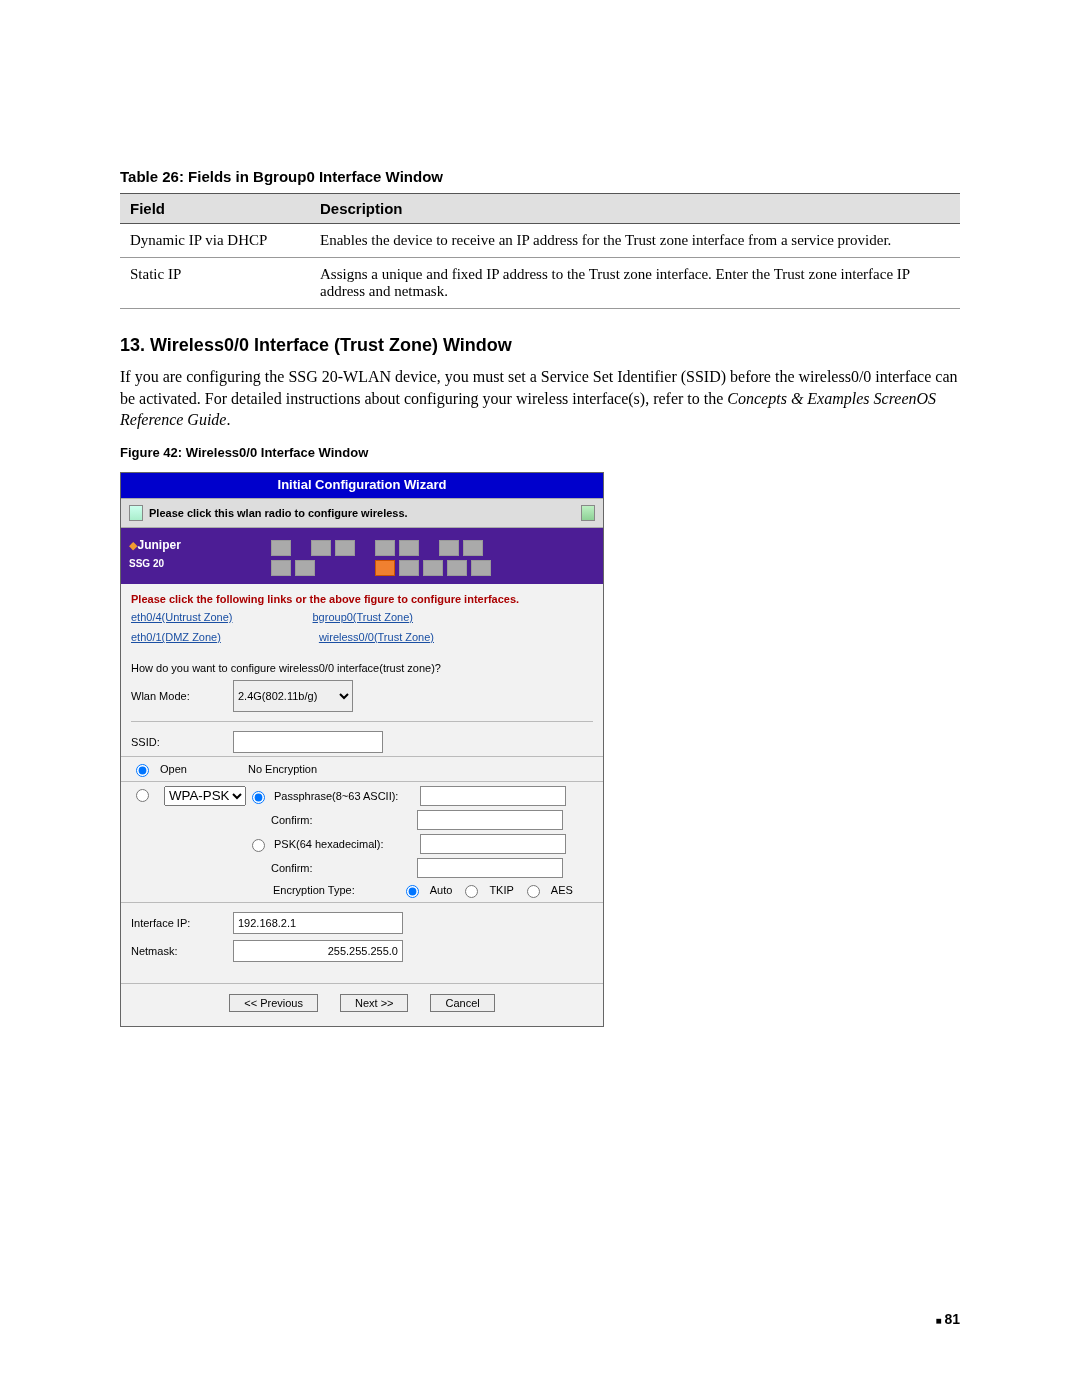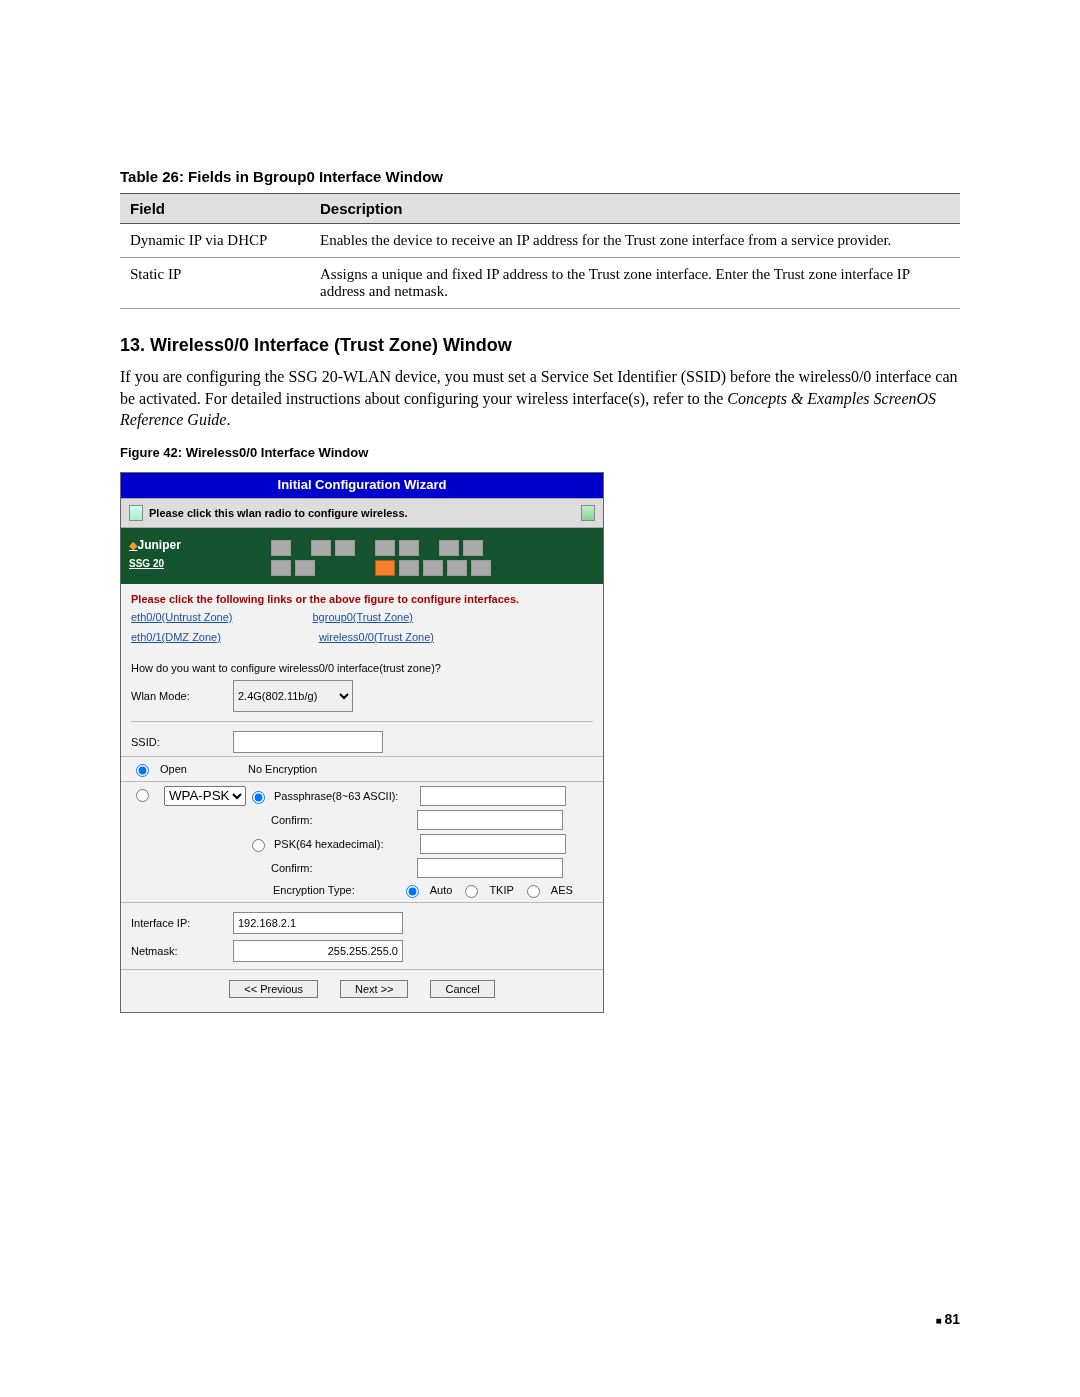--- a/index.html
+++ b/index.html
@@ -91,24 +91,23 @@
     border-bottom: 1px solid #aaa;
     display:flex;
     align-items:center;
     gap:6px;
   }
   .wlan-bar .sq {
     width:12px;height:14px;border:1px solid #888;background:linear-gradient(#cfe,#aec);
   }
   .wlan-bar .sq.green { background:linear-gradient(#bdf0c3,#8ed196); }
   .diagram-panel {
-    background: #14532d;
+    background: #4c1d95;
     padding: 10px 8px 8px 8px;
     color: #fff;
-    text-decoration: underline;
   }
   .diagram-panel .juniper {
     font-weight: bold;
     font-size: 12px;
     display:inline-block;
     margin-bottom:4px;
   }
   .diagram-panel .ssg {
     font-size: 10px;
     font-weight: bold;
@@ -167,21 +166,21 @@
   .enc-block .subrow input[type=text]{ width:140px;height:16px;border:1px solid #888;}
   .enc-type-row {
     display:flex;align-items:center;gap:8px;margin-top:4px;
   }
   .btn-row {
     display:flex;
     gap:22px;
     justify-content:center;
     padding:10px 10px 14px 10px;
     border-top:1px solid #bbb;
-    margin-top:4px;
+    margin-top:18px;
   }
   .wbtn {
     border:1px solid #777;
     background:#eee;
     padding:2px 14px;
     font-size:11px;
     font-family:inherit;
   }
   .open-row {
     display:flex;align-items:center;gap:8px;padding:4px 10px;border-top:1px solid #bbb;
@@ -280,21 +279,21 @@
               <div class="port"></div>
             </div>
           </div>
         </div>
       </div>
     </div>
 
     <div class="instruct">Please click the following links or the above figure to configure interfaces.</div>
 
     <div class="links-row">
-      <a>eth0/0(Untrust Zone)</a>
+      <a>eth0/4(Untrust Zone)</a>
       <a>bgroup0(Trust Zone)</a>
     </div>
     <div class="links-row" style="padding-top:2px;padding-bottom:10px;">
       <a style="margin-right:18px;">eth0/1(DMZ Zone)</a>
       <a>wireless0/0(Trust Zone)</a>
     </div>
 
     <div class="qtext">How do you want to configure wireless0/0 interface(trust zone)?</div>
 
     <div class="form-row">

